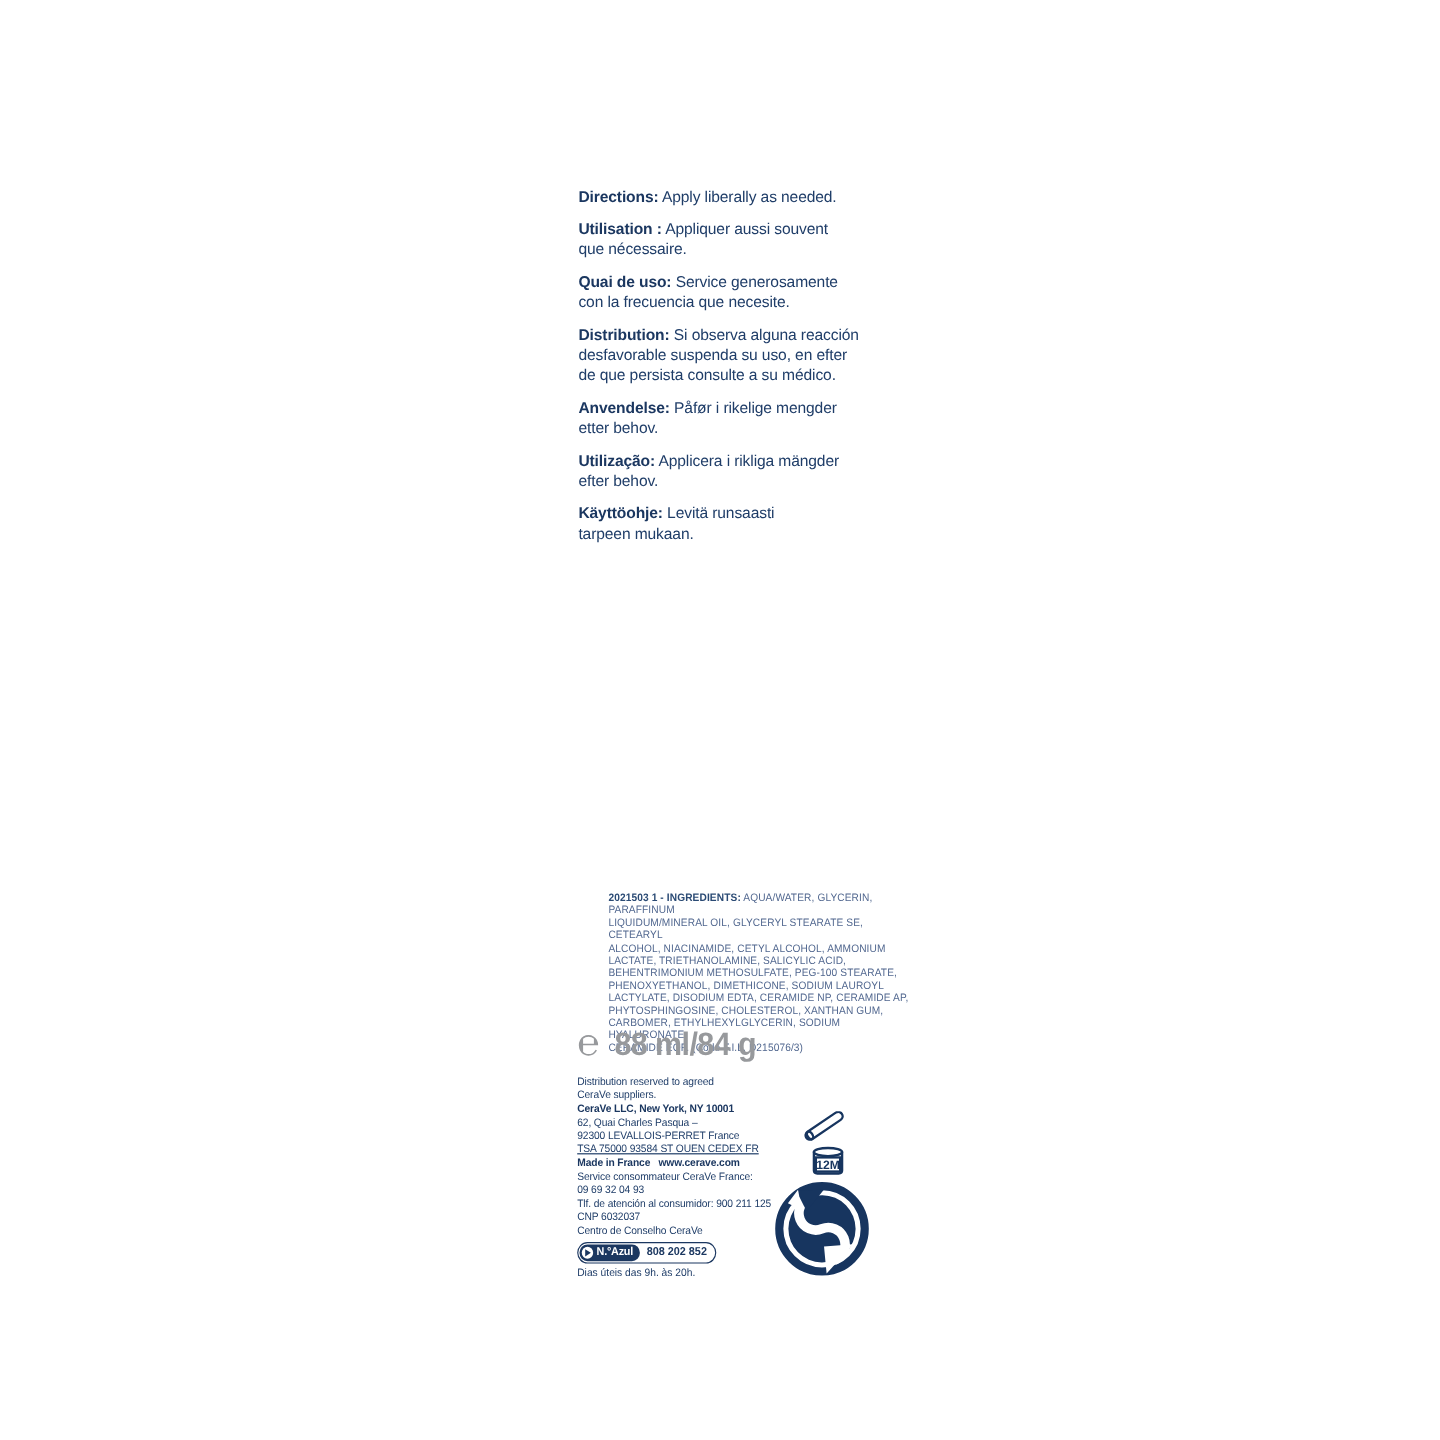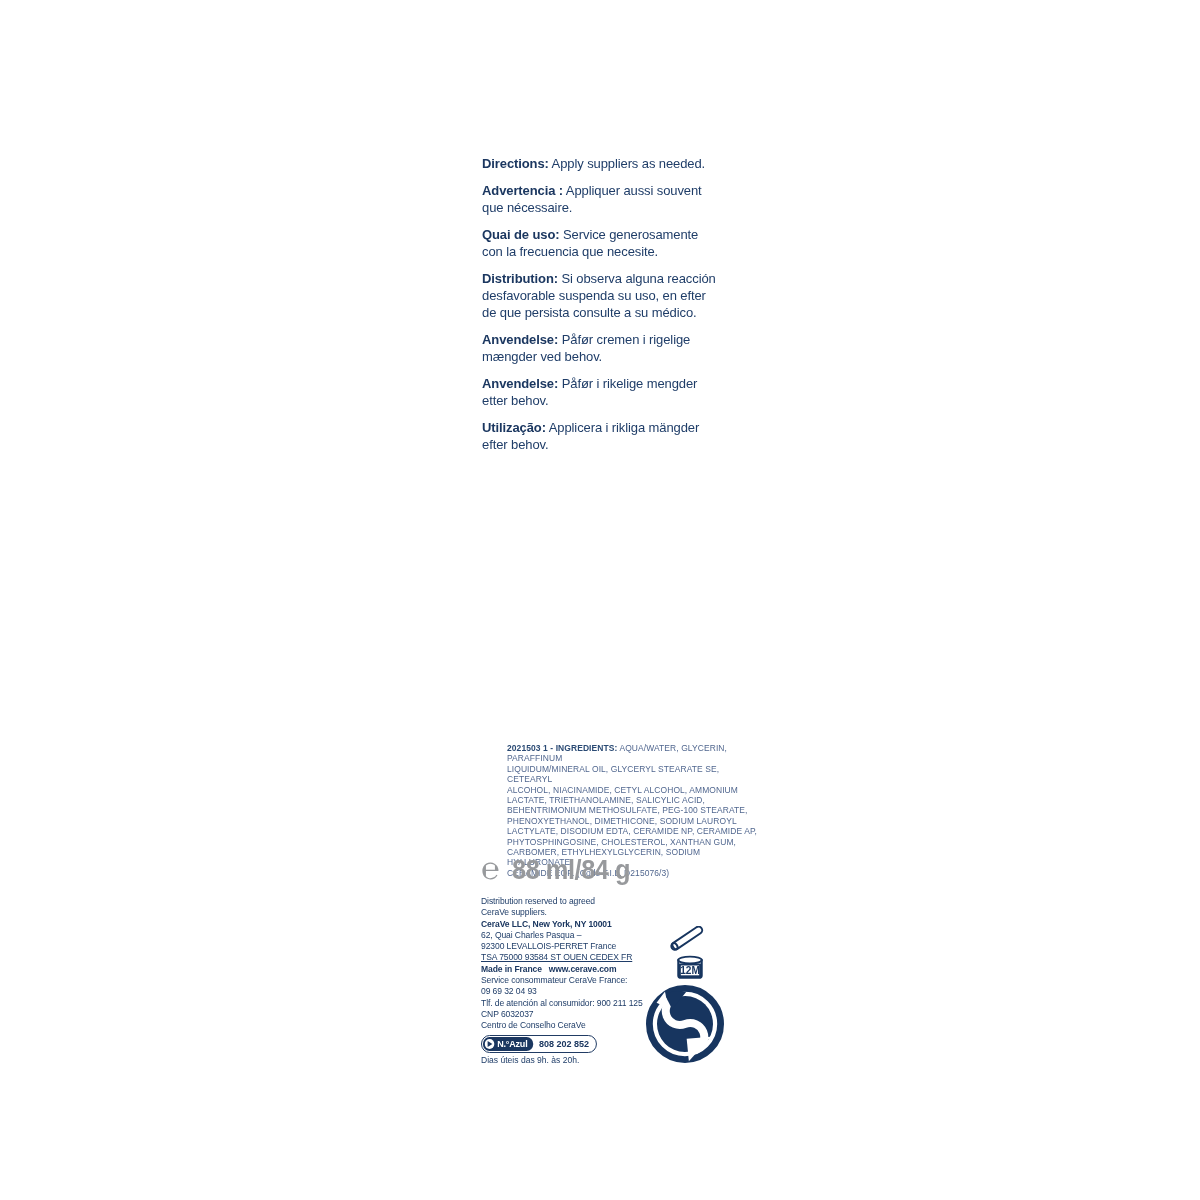--- a/index.html
+++ b/index.html
@@ -94,42 +94,42 @@
   
   .icon-jar{position:absolute;left:664px;top:926px;width:52px;height:60px;}
   .icon-greendot{position:absolute;left:645px;top:984px;width:80px;height:80px;}
 </style>
 </head>
 <body>
 
 <div class="canvas">
 
   <section class="directions">
-    <p><b>Directions:</b> <span>Apply suppliers as needed.</span></p>
-
-    <p><b>Advertencia :</b> <span>Appliquer aussi souvent
+    <p><b>Directions:</b> <span>Apply liberally as needed.</span></p>
+
+    <p><b>Utilisation :</b> <span>Appliquer aussi souvent
 que nécessaire.</span></p>
 
     <p><b>Quai de uso:</b> <span>Service generosamente
 con la frecuencia que necesite.</span></p>
 
     <p><b>Distribution:</b> <span>Si observa alguna reacción
 desfavorable suspenda su uso, en efter
 de que persista consulte a su médico.</span></p>
 
 
-    <p><b>Anvendelse:</b> <span>Påfør cremen i rigelige
-mængder ved behov.</span></p>
 
     <p><b>Anvendelse:</b> <span>Påfør i rikelige mengder
 etter behov.</span></p>
 
     <p><b>Utilização:</b> <span>Applicera i rikliga mängder
 efter behov.</span></p>
 
+    <p><b>Käyttöohje:</b> <span>Levitä runsaasti
+tarpeen mukaan.</span></p>
   </section>
 
   <section class="ingredients">
     <p><b>2021503 1 - INGREDIENTS:</b> <span>AQUA/WATER, GLYCERIN, PARAFFINUM
 LIQUIDUM/MINERAL OIL, GLYCERYL STEARATE SE, CETEARYL
 ALCOHOL, NIACINAMIDE, CETYL ALCOHOL, AMMONIUM
 LACTATE, TRIETHANOLAMINE, SALICYLIC ACID,
 BEHENTRIMONIUM METHOSULFATE, PEG-100 STEARATE,
 PHENOXYETHANOL, DIMETHICONE, SODIUM LAUROYL
 LACTYLATE, DISODIUM EDTA, CERAMIDE NP, CERAMIDE AP,

